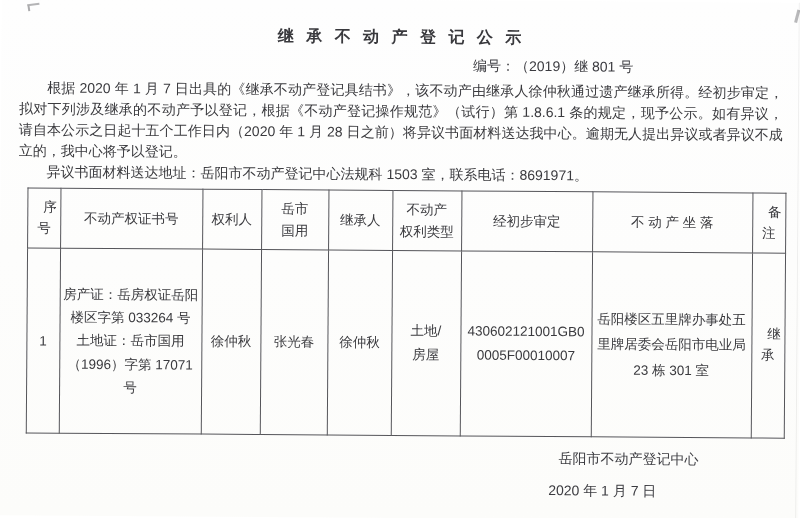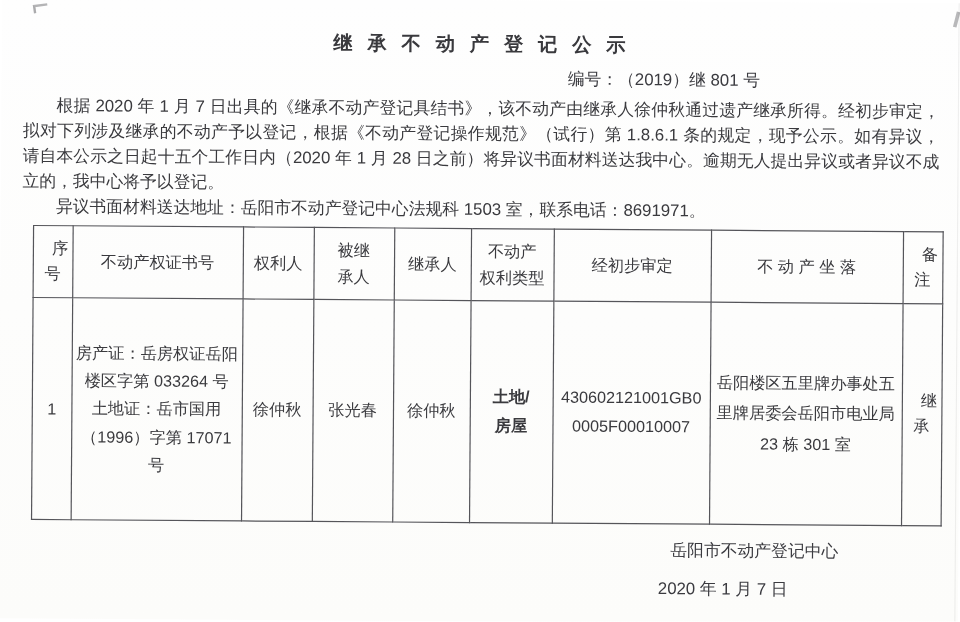--- a/index.html
+++ b/index.html
@@ -40,21 +40,21 @@
     padding:2px 3px; color:#3a3a3e; overflow:hidden;
   }
   tr.hdr { height:60px; }
   tr.body-row { height:185px; }
   .pre { white-space:pre-line; line-height:1.6;margin-top:14px; }
   .w-narrow { display:inline-block; max-width:2.4em; line-height:1.6; }
   .stack { line-height:1.55;margin-left:12px; }
   .cert-cell { text-align:left; padding:0 6px; line-height:1.72; }
   .cert-block { margin:0; }
   .unit-inner { display:inline-block; width:122px; word-break:break-all; line-height:1.8; }
-  .type-inner { display:inline-block; max-width:2.9em; line-height:1.8;font-weight:bold; }
+  .type-inner { display:inline-block; max-width:2.9em; line-height:1.8; }
   .loc-cell { line-height:1.9; padding:0 7px; }
   .f-org { margin-top:13px; text-align:right; padding-right:100px; font-size:14px; }
   .f-date { margin-top:14px; text-align:right; padding-right:142px; font-size:14px; }
   
   .corner-mark {
     position:absolute; left:26px; top:6px; width:12px; height:7px;
     border-left:2px solid rgba(90,90,95,.5); border-top:2px solid rgba(90,90,95,.45);
     transform:rotate(-8deg);
   }
   .tr-mark {
@@ -90,21 +90,21 @@
         <col style="width:69px">
       <col style="width:131px">
         <col style="width:160px">
         <col style="width:33px">
     </colgroup>
     <thead>
       <tr class="hdr">
         <th><span class="stack">序号</span></th>
         <th>不动产权证书号</th>
         <th>权利人</th>
-        <th><span class="w-narrow">被继承人</span></th>
+        <th><span class="w-narrow">岳市国用</span></th>
         <th>继承人</th>
         <th><span class="pre">不动产
 权利类型</span></th>
         <th>经初步审定</th>
         <th>不 动 产 坐 落</th>
         <th><span class="stack">备注</span></th>
       </tr>
     </thead>
     <tbody>
       <tr class="body-row">

